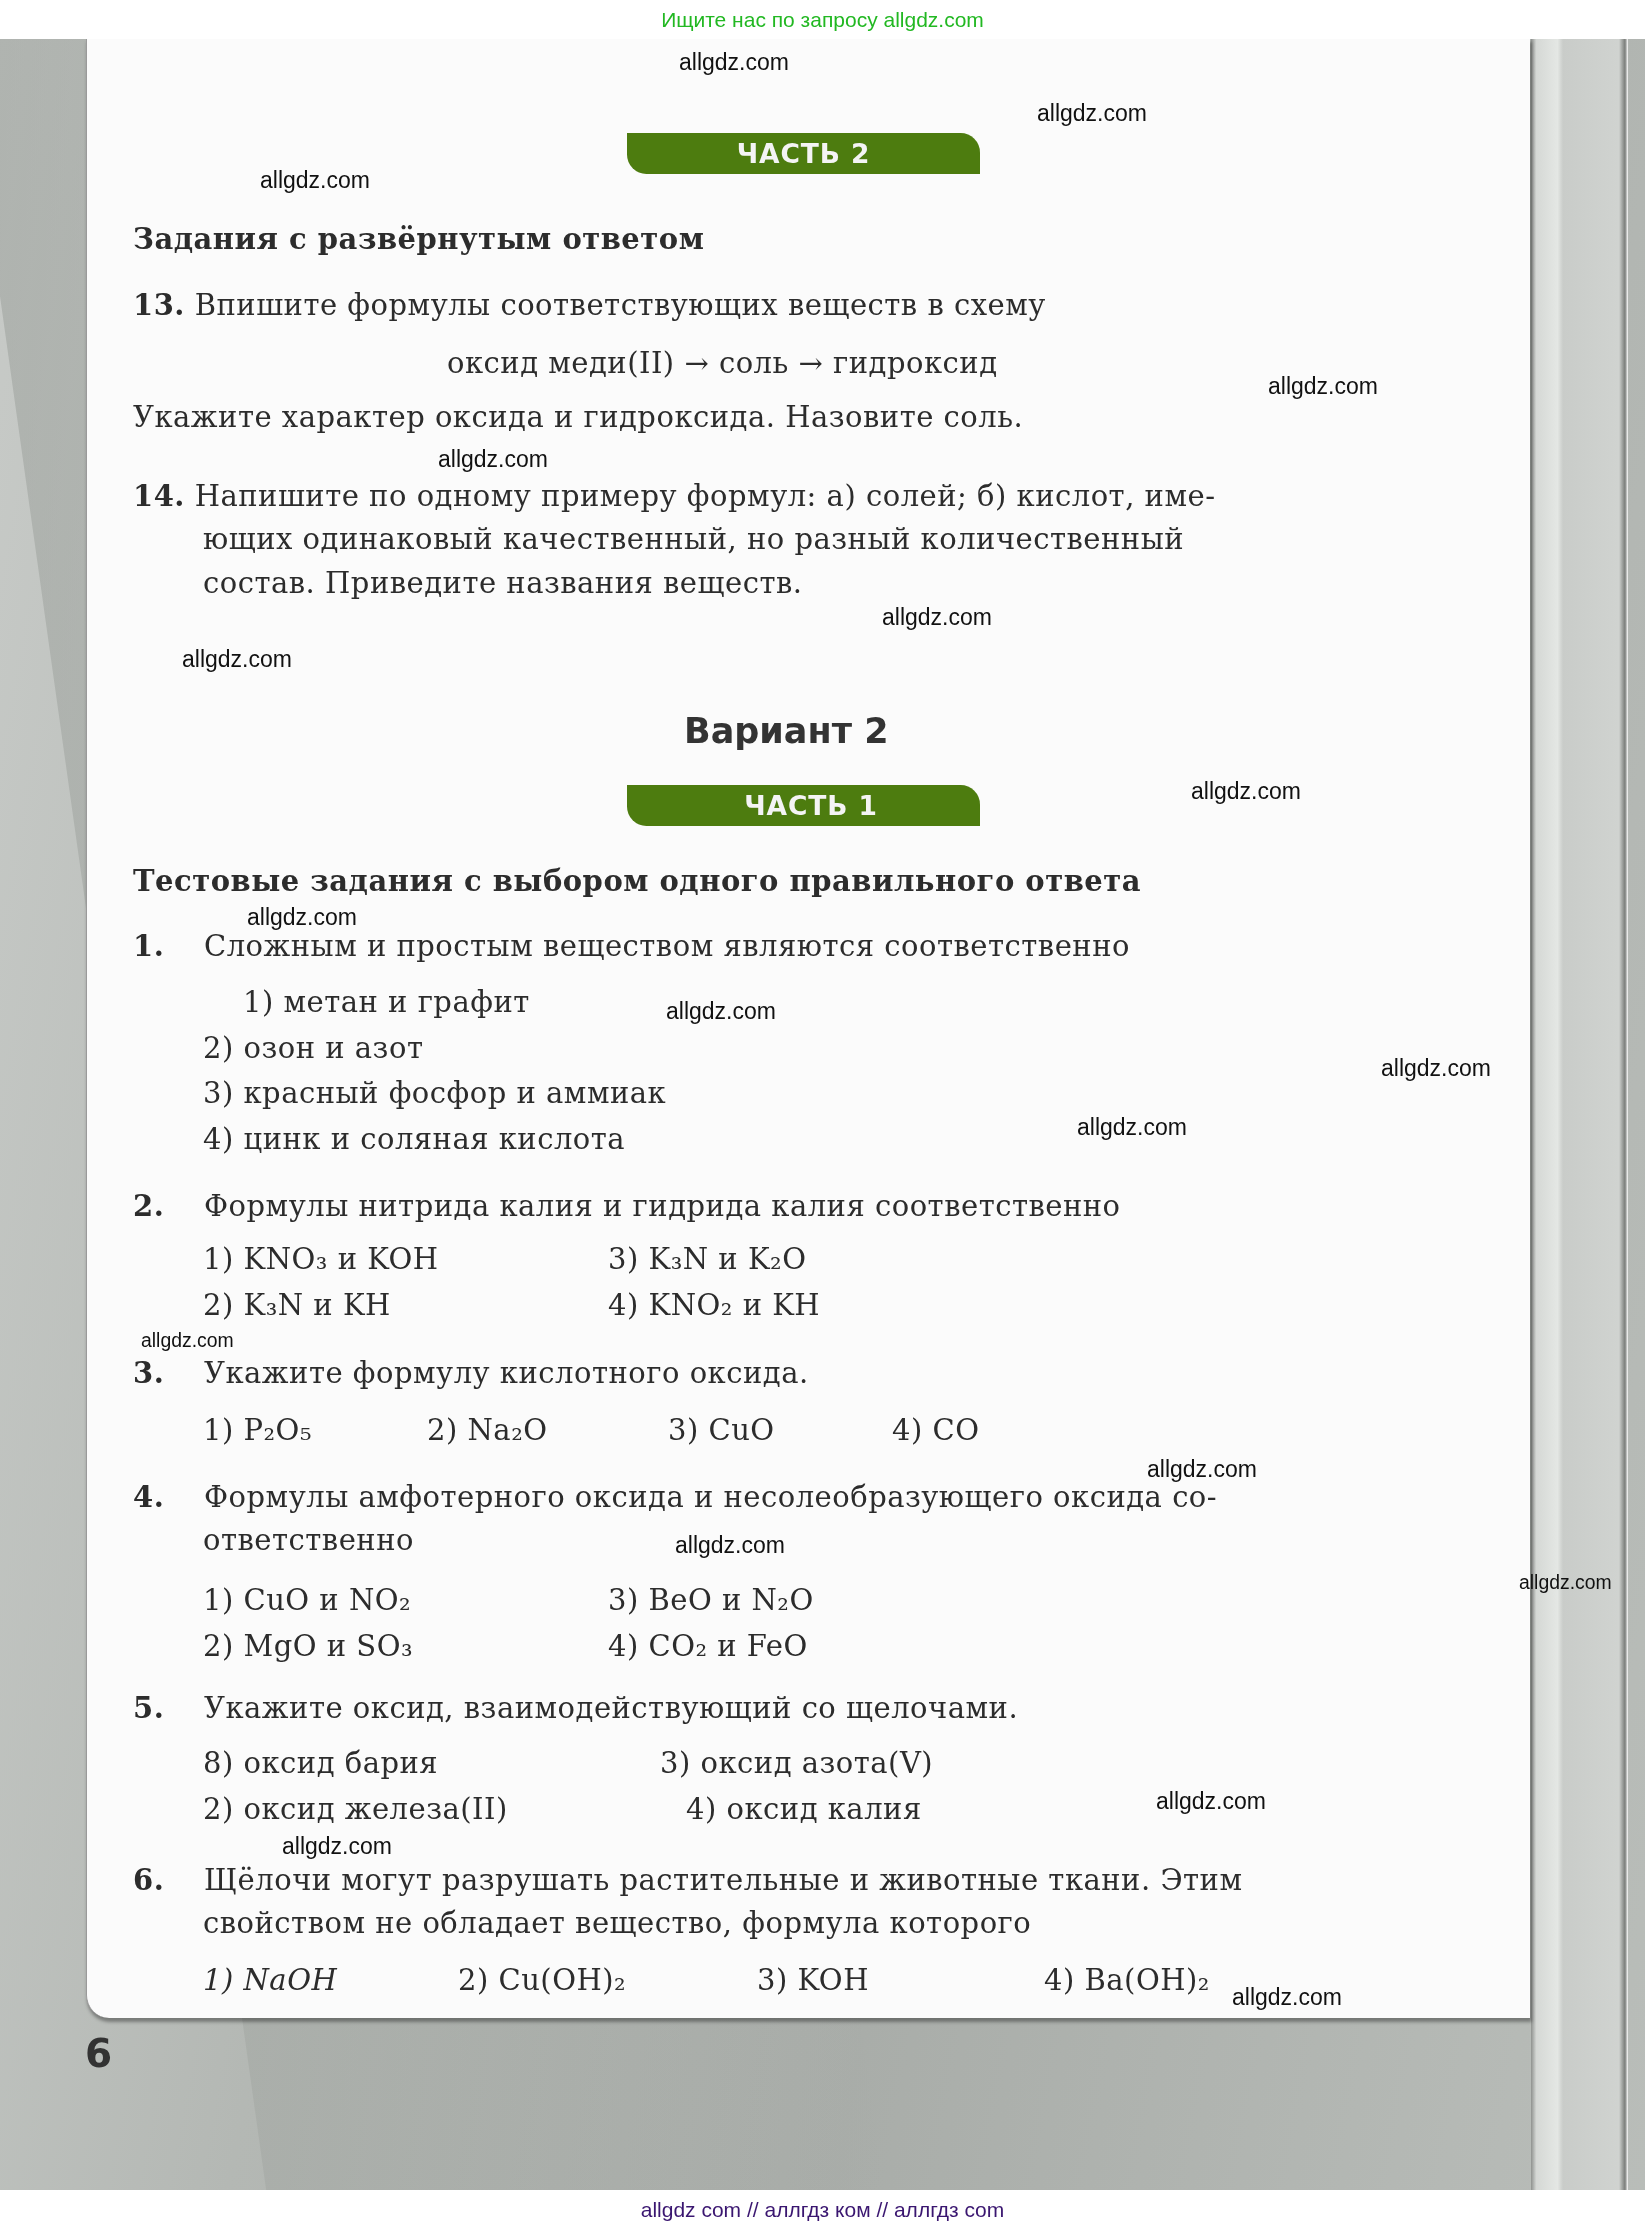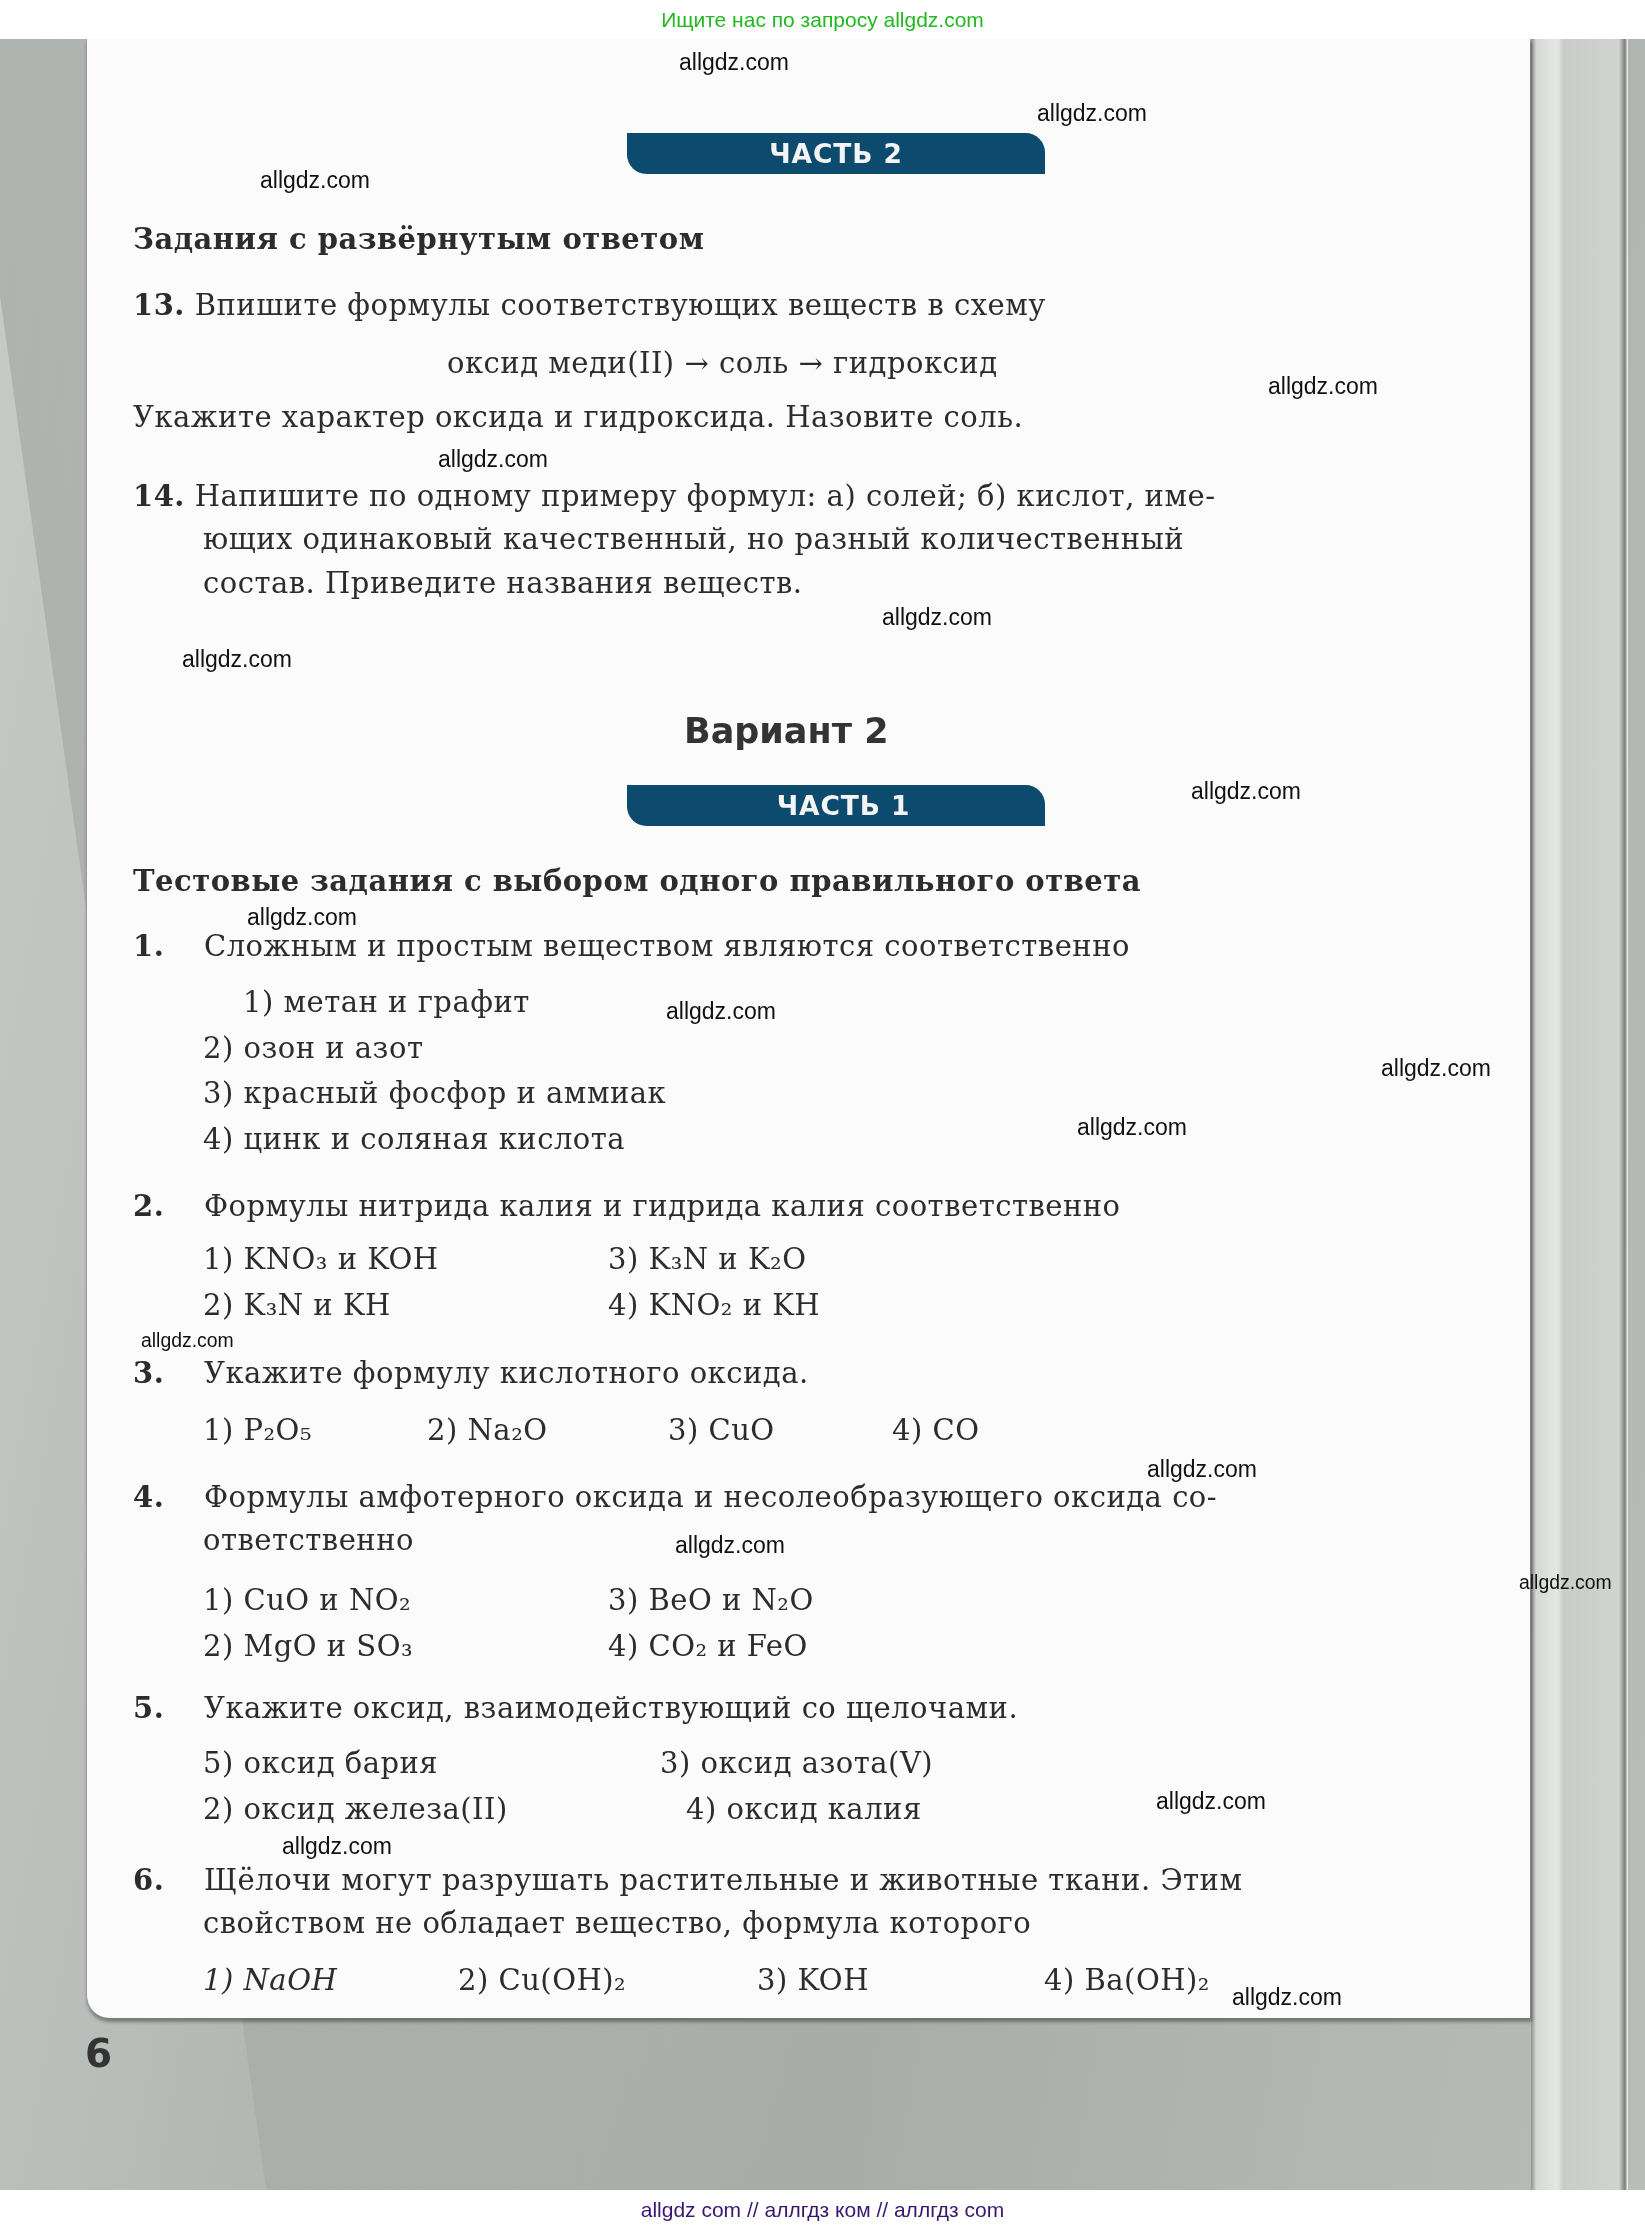--- a/index.html
+++ b/index.html
@@ -40,22 +40,22 @@
 
     .page {
       position: absolute; left: 86px; top: 0px; width: 1444px; height: 1979px;
       background: #fbfbfb;
       border-bottom-left-radius: 23px;
       box-shadow: 1.8px 3.5px 3.5px rgba(0,0,0,0.35);
       border-left: 1.8px solid #9a9a9a;
     }
 
     .pill {
-      position: absolute; height: 41px; width: 418px;
-      background: #0c4a6e;
+      position: absolute; height: 41px; width: 353px;
+      background: #4d7c0f;
       border-radius: 0 19.4px 0 19.4px;
       color: #f4f4f4; text-align: center;
       font-family: "DejaVu Sans", sans-serif; font-weight: bold; font-size: 26.5px; line-height: 41px;
       letter-spacing: 0.9px;
     }
 
     .line {
       position: absolute; white-space: nowrap;
       font-size: 29px; line-height: 35px; letter-spacing: 0.5px;
       color: #2c2c2c;
@@ -139,21 +139,21 @@
     </div>
     <div class="line" style="left:116px; top:1484px;">ответственно</div>
     <div class="opt" style="left:116px; top:1544px;">1) CuO и NO₂</div>
     <div class="opt" style="left:116px; top:1590px;">2) MgO и SO₃</div>
     <div class="opt" style="left:521px; top:1544px;">3) BeO и N₂O</div>
     <div class="opt" style="left:521px; top:1590px;">4) CO₂ и FeO</div>
 
     <div class="line" style="left:46px; top:1652px;">
       <span class="num">5.</span><span>Укажите оксид, взаимодействующий со щелочами.</span>
     </div>
-    <div class="opt" style="left:116px; top:1707px;">5) оксид бария</div>
+    <div class="opt" style="left:116px; top:1707px;">8) оксид бария</div>
     <div class="opt" style="left:116px; top:1753px;">2) оксид железа(II)</div>
     <div class="opt" style="left:573px; top:1707px;">3) оксид азота(V)</div>
     <div class="opt" style="left:573px; top:1753px;margin-left:26px;">4) оксид калия</div>
 
     <div class="line" style="left:46px; top:1824px;">
       <span class="num">6.</span><span>Щёлочи могут разрушать растительные и животные ткани. Этим</span>
     </div>
     <div class="line" style="left:116px; top:1867px;">свойством не обладает вещество, формула которого</div>
     <div class="opt" style="left:116px; top:1924px;font-style:italic;">1) NaOH</div>
     <div class="opt" style="left:371px; top:1924px;">2) Cu(OH)₂</div>

